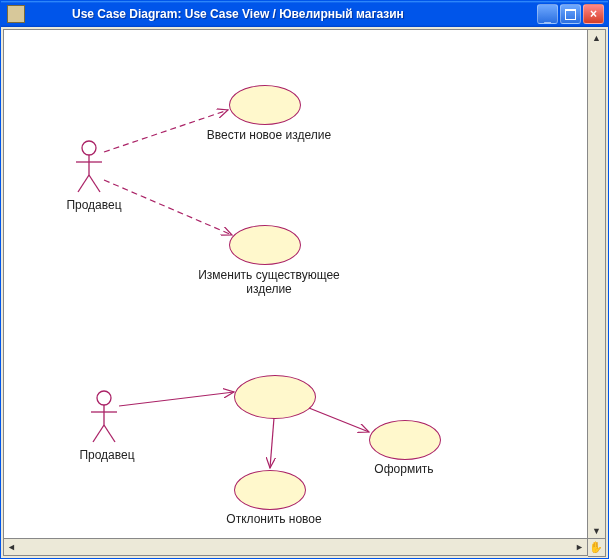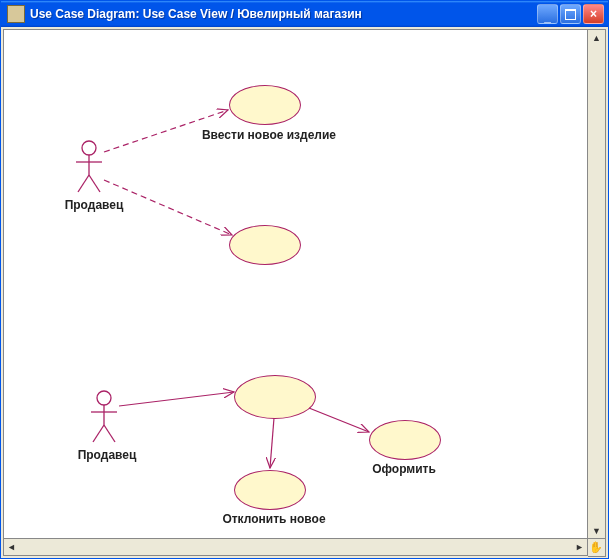--- a/index.html
+++ b/index.html
@@ -32,20 +32,21 @@
     width: 16px; height: 16px;
     background: #d7c89a;
     border: 1px solid #7a6a3a;
     margin-right: 5px;
   }
   .titlebar .title-text {
     flex: 1;
     white-space: nowrap;
     overflow: hidden;
     text-shadow: 1px 1px 1px #003399;
+    margin-left: 42px;
   }
   .titlebar .buttons { display: flex; gap: 2px; }
   .titlebar .btn {
     width: 21px; height: 20px;
     border-radius: 3px;
     border: 1px solid #ffffff55;
     display: flex; align-items: center; justify-content: center;
     font-family: Arial, sans-serif;
     font-weight: bold;
     color: #fff;
@@ -118,21 +119,20 @@
     border: 1px solid #aa2266;
     border-radius: 50%;
   }
   .label {
     position: absolute;
     color: #222;
     font-size: 12px;
     text-align: center;
     line-height: 1.2;
     white-space: pre;
-    font-weight: bold;
   }
   .actor {
     position: absolute;
   }
   .actor svg { display: block; }
   .arrow {
     position: absolute;
     overflow: visible;
     pointer-events: none;
   }
@@ -169,20 +169,22 @@
             <line x1="15" y1="35" x2="4" y2="52" stroke="#aa2266" stroke-width="1.3"></line>
             <line x1="15" y1="35" x2="26" y2="52" stroke="#aa2266" stroke-width="1.3"></line>
           </svg>
         </div>
         <div class="label" style="left:55px; top:168px; width:70px;">Продавец</div>
 
         <div class="usecase" style="left:225px; top:55px; width:70px; height:38px;"></div>
         <div class="label" style="left:190px; top:98px; width:150px;">Ввести новое изделие</div>
 
         <div class="usecase" style="left:225px; top:195px; width:70px; height:38px;"></div>
+        <div class="label" style="left:180px; top:238px; width:170px;">Изменить существующее
+изделие</div>
 
         <div class="actor" style="left:85px; top:360px;">
           <svg width="30" height="55">
             <circle cx="15" cy="8" r="7" fill="none" stroke="#aa2266" stroke-width="1.3"></circle>
             <line x1="15" y1="15" x2="15" y2="35" stroke="#aa2266" stroke-width="1.3"></line>
             <line x1="2" y1="22" x2="28" y2="22" stroke="#aa2266" stroke-width="1.3"></line>
             <line x1="15" y1="35" x2="4" y2="52" stroke="#aa2266" stroke-width="1.3"></line>
             <line x1="15" y1="35" x2="26" y2="52" stroke="#aa2266" stroke-width="1.3"></line>
           </svg>
         </div>

